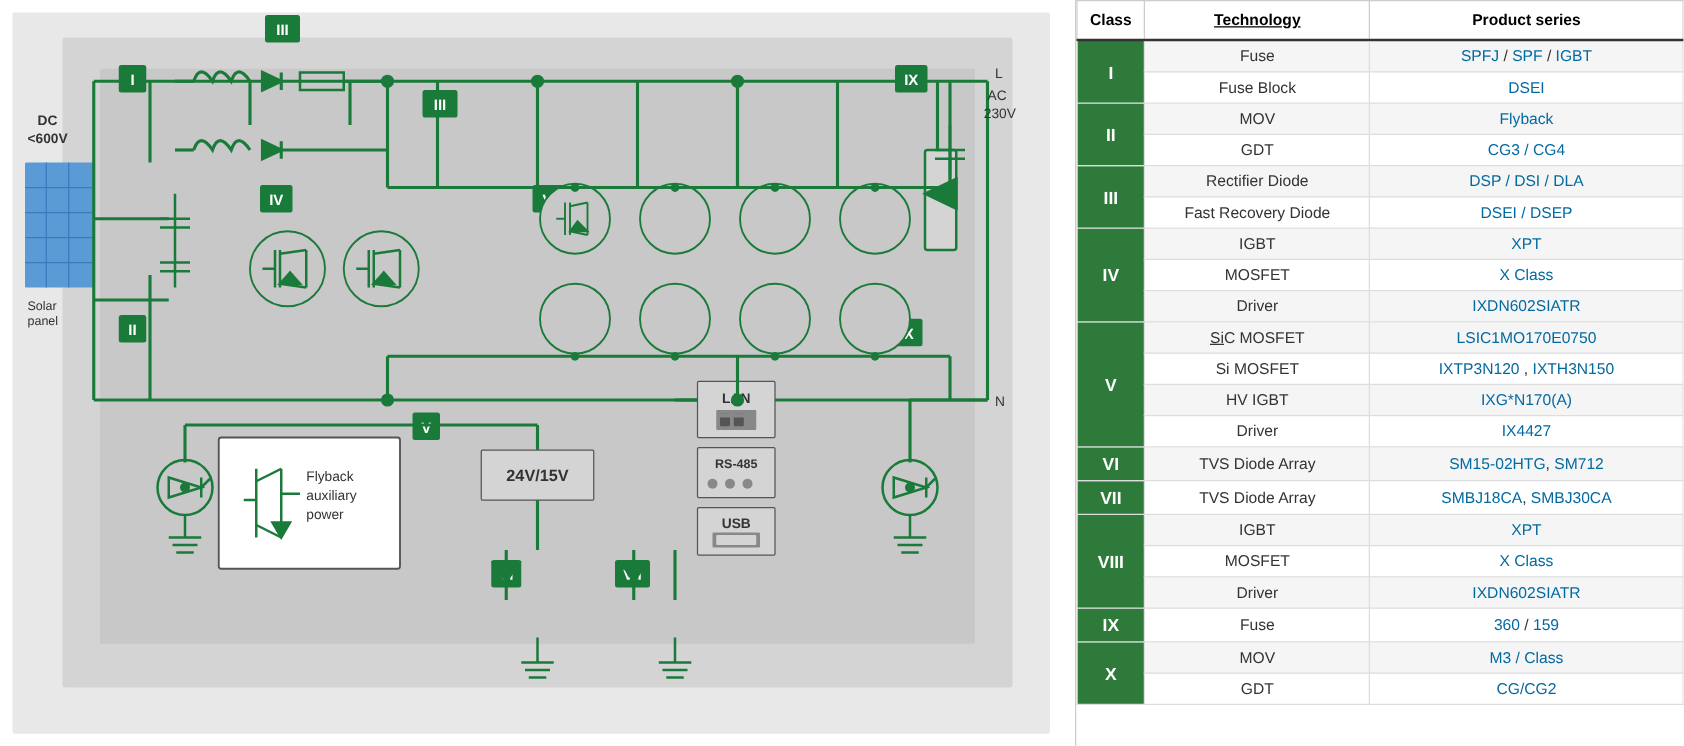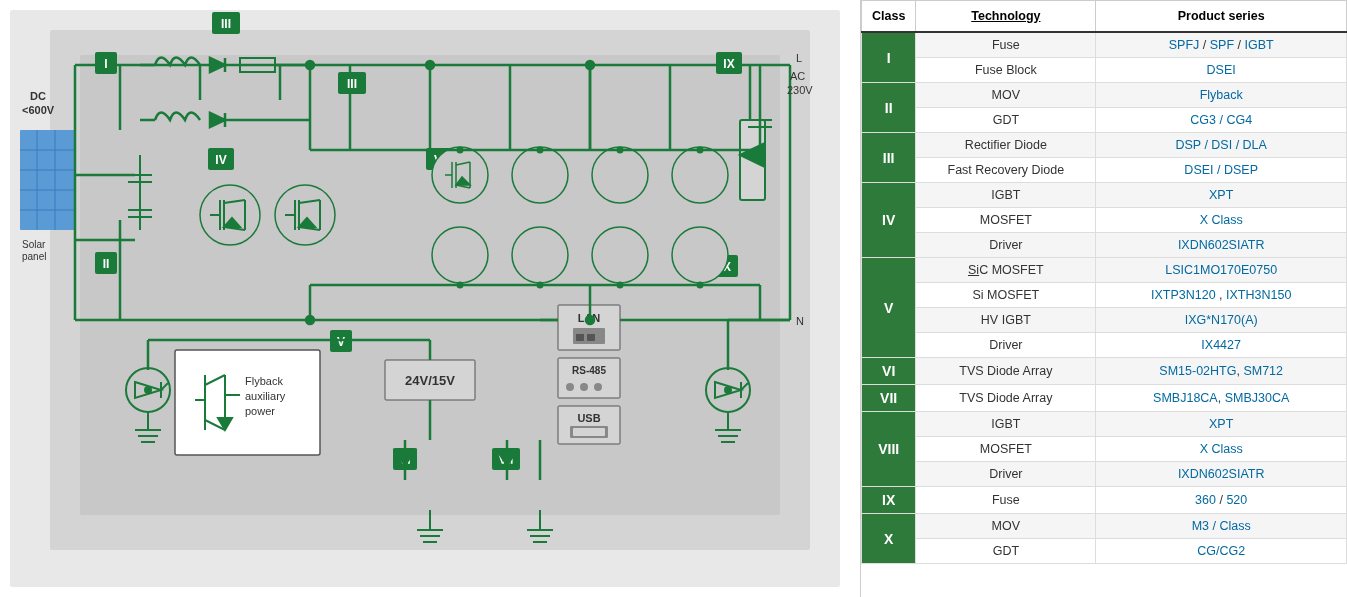--- a/index.html
+++ b/index.html
@@ -506,21 +506,21 @@
           <td class="row-tech-alt">MOSFET</td>
           <td class="row-tech-alt"><a href="#">X Class</a></td>
         </tr>
         <tr>
           <td class="row-tech">Driver</td>
           <td class="row-tech"><a href="#">IXDN602SIATR</a></td>
         </tr>
         <tr>
           <td class="merged-class-cell" rowspan="1">IX</td>
           <td class="row-tech-alt">Fuse</td>
-          <td class="row-tech-alt"><a href="#">360</a><span> / </span><a href="#">520</a></td>
+          <td class="row-tech-alt"><a href="#">360</a><span> / </span><a href="#">159</a></td>
         </tr>
         <tr>
           <td class="merged-class-cell" rowspan="2">X</td>
           <td class="row-tech">MOV</td>
           <td class="row-tech"><a href="#">M3 / Class</a></td>
         </tr>
         <tr>
           <td class="row-tech-alt">GDT</td>
           <td class="row-tech-alt"><a href="#">CG/CG2</a></td>
         </tr>

